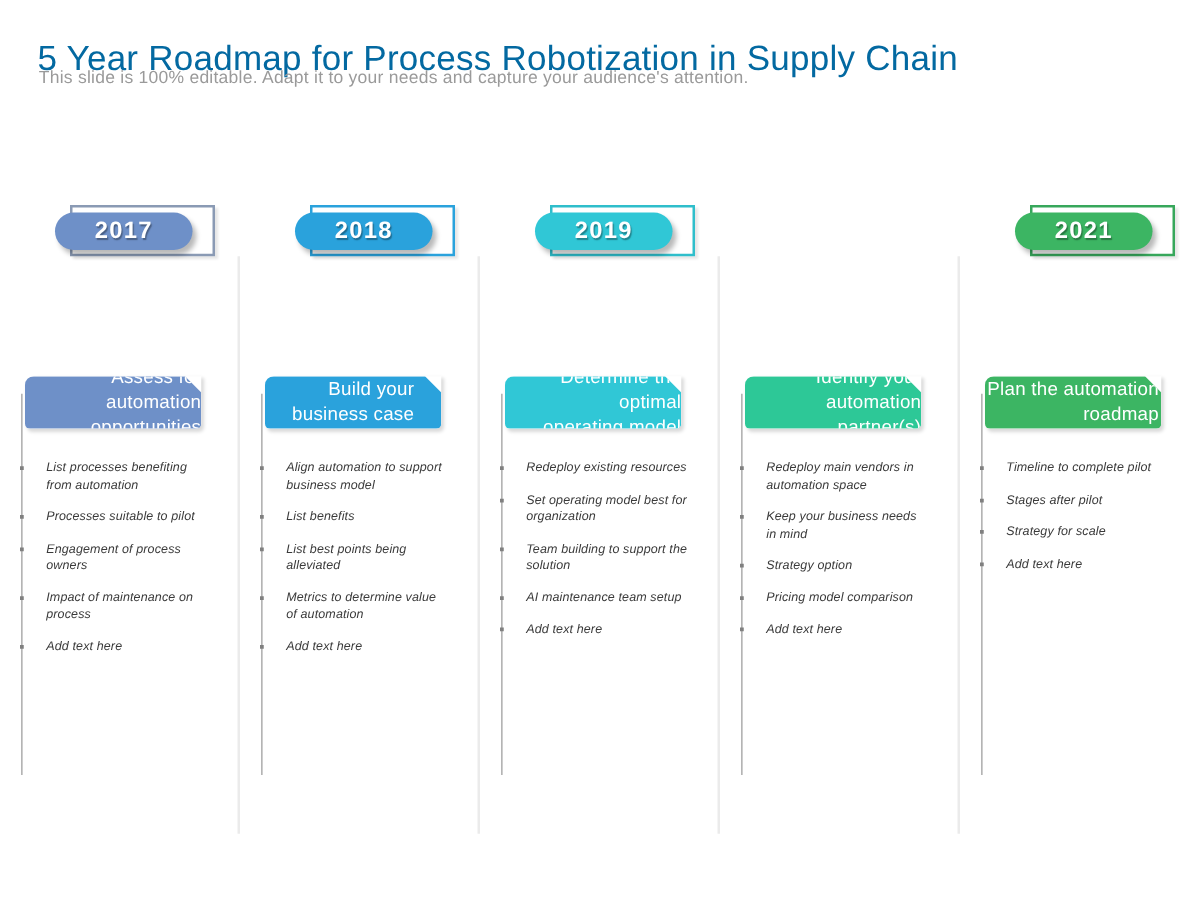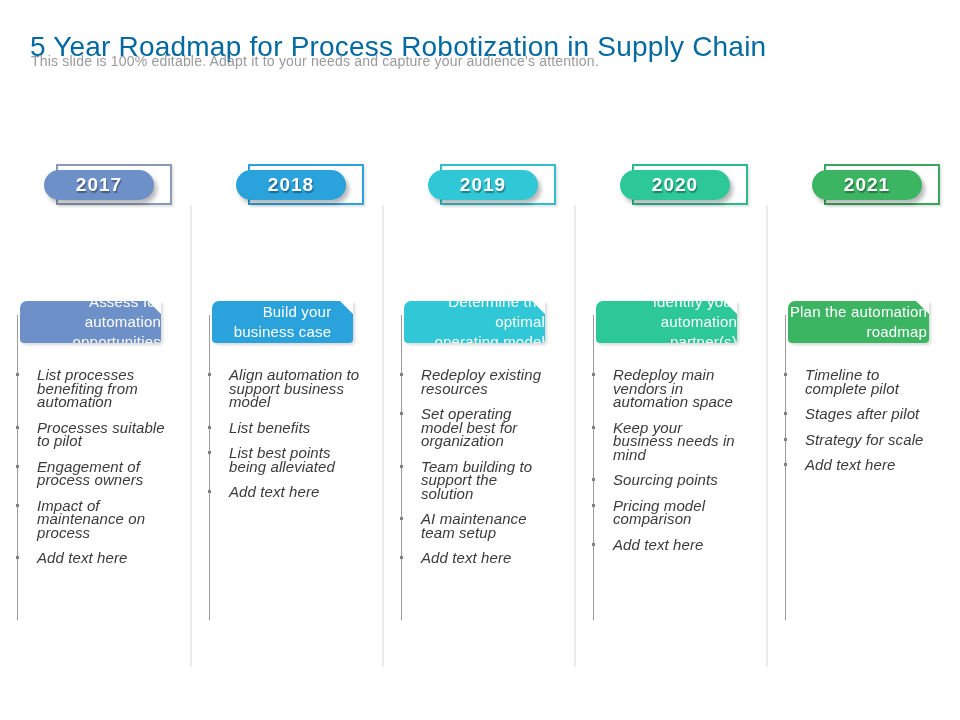--- a/index.html
+++ b/index.html
@@ -60,21 +60,21 @@
     color:#ffffff;font-size:15px;line-height:1.32;text-align:right;
     letter-spacing:.2px;
   }
   
   .col ul{
     position:absolute;left:14px;top:218px;width:154px;
     list-style:none;margin:0;padding:0;
   }
   .col li{
     position:relative;padding-left:23px;margin-bottom:12px;
-    font-style:italic;font-size:15px;line-height:13.5px;color:#3a3a3a;
+    font-style:italic;font-size:10px;line-height:13.5px;color:#3a3a3a;
     letter-spacing:.1px;
   }
   .col li::before{
     content:"";position:absolute;left:2px;top:5px;width:3px;height:3px;
     background:#808080;
   }
 </style>
 </head>
 <body>
 
@@ -107,20 +107,21 @@
       <div class="rect"></div>
       <div class="pill">2018</div>
     </div>
     <div class="phase">
       <div class="phase-inner">Build  your<br>business  case</div>
     </div>
     <ul>
         <li>Align automation to support business model</li>
         <li>List benefits</li>
         <li>List best points being alleviated</li>
+        <li>Metrics to determine value of automation</li>
         <li>Add text here</li>
       </ul>
   </div>
     <div class="col" style="--accent: #30c7d6; --border: #2fbecb;">
     <div class="sep"></div>
     <div class="vline"></div>
     <div class="badge">
       <div class="rect"></div>
       <div class="pill">2019</div>
     </div>
@@ -131,31 +132,27 @@
         <li>Redeploy existing resources</li>
         <li>Set operating model best for organization</li>
         <li>Team building to support the solution</li>
         <li>AI maintenance team setup</li>
         <li>Add text here</li>
       </ul>
   </div>
     <div class="col" style="--accent: #2dc897; --border: #2abb8c;">
     <div class="sep"></div>
     <div class="vline"></div>
-    <div class="badge">
-      <div class="rect"></div>
-      <div class="pill">2020</div>
-    </div>
     <div class="phase">
       <div class="phase-inner">Identify your<br>automation partner(s)</div>
     </div>
     <ul>
         <li>Redeploy main vendors in automation space</li>
         <li>Keep your business needs in mind</li>
-        <li>Sourcing points</li>
+        <li>Strategy option</li>
         <li>Pricing model comparison</li>
         <li>Add text here</li>
       </ul>
   </div>
     <div class="col last" style="--accent: #3cb563; --border: #37a75b;">
 
     <div class="vline"></div>
     <div class="badge">
       <div class="rect"></div>
       <div class="pill">2021</div>

